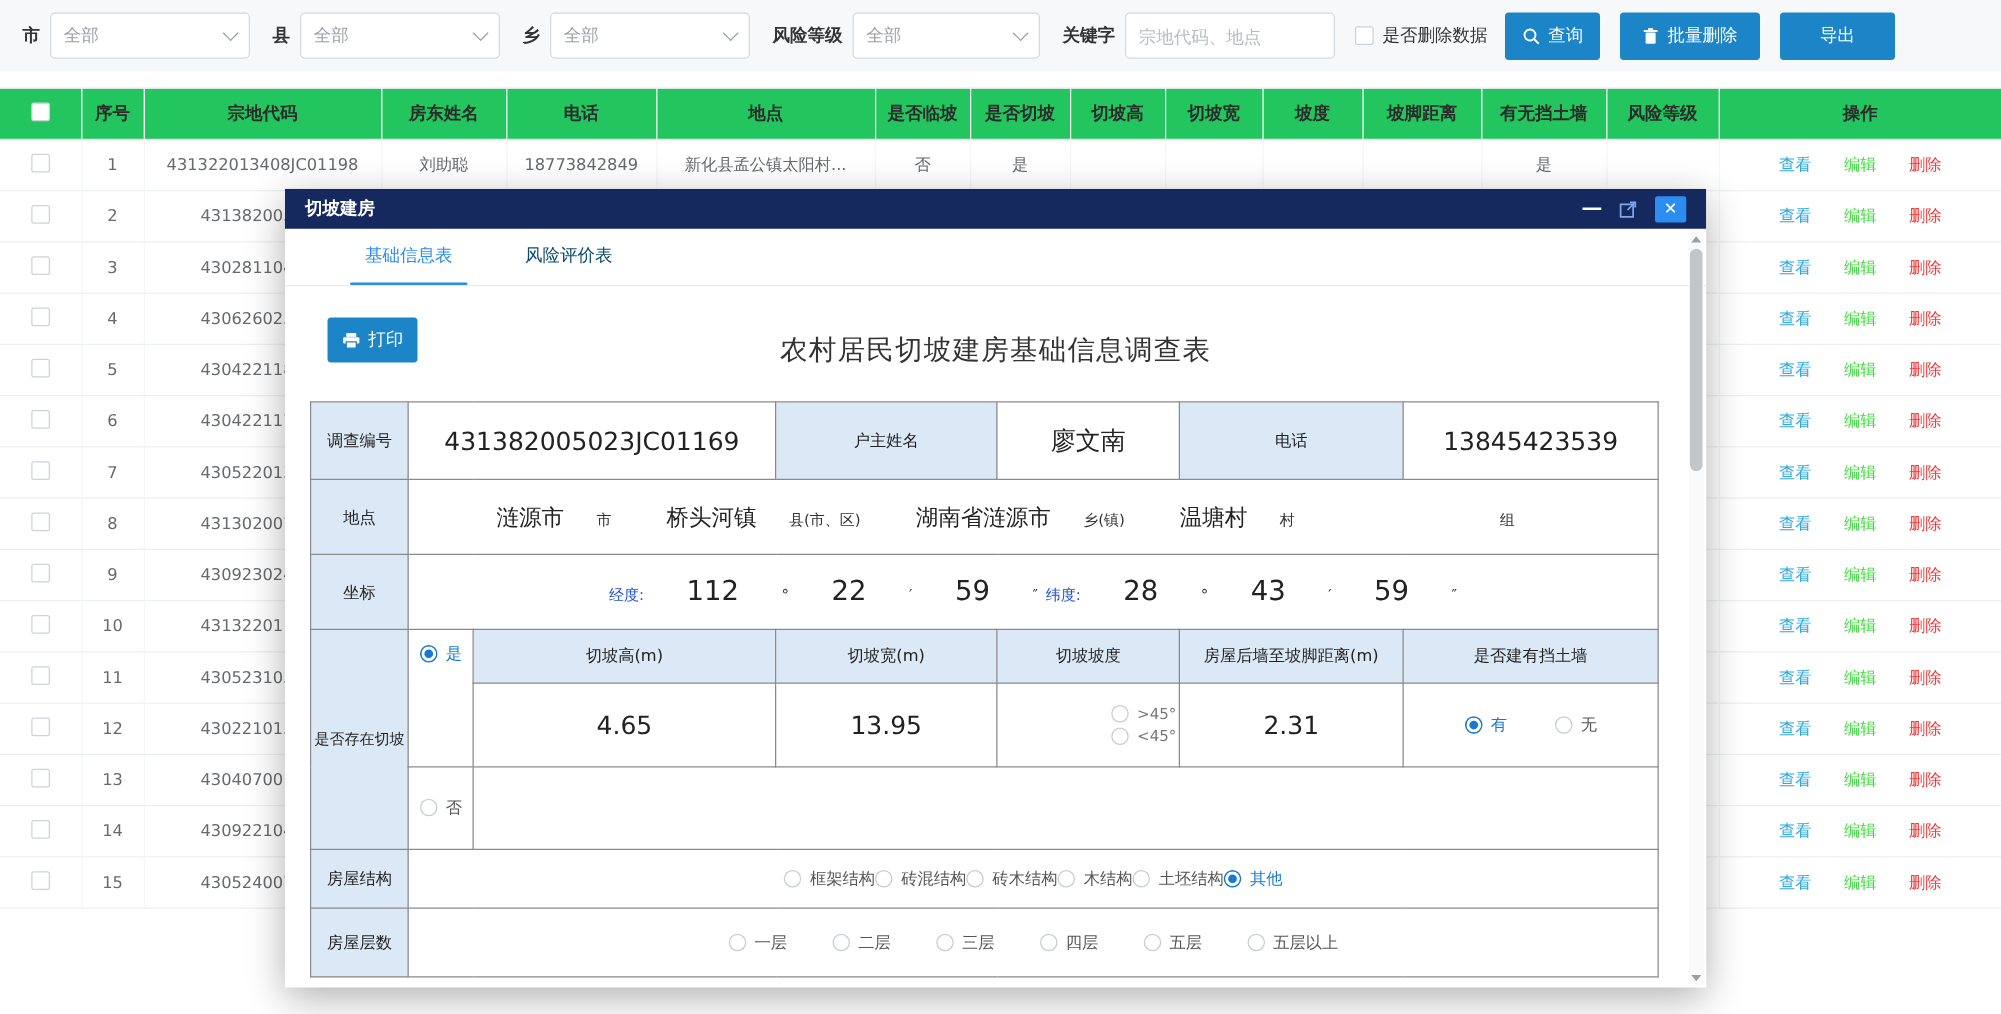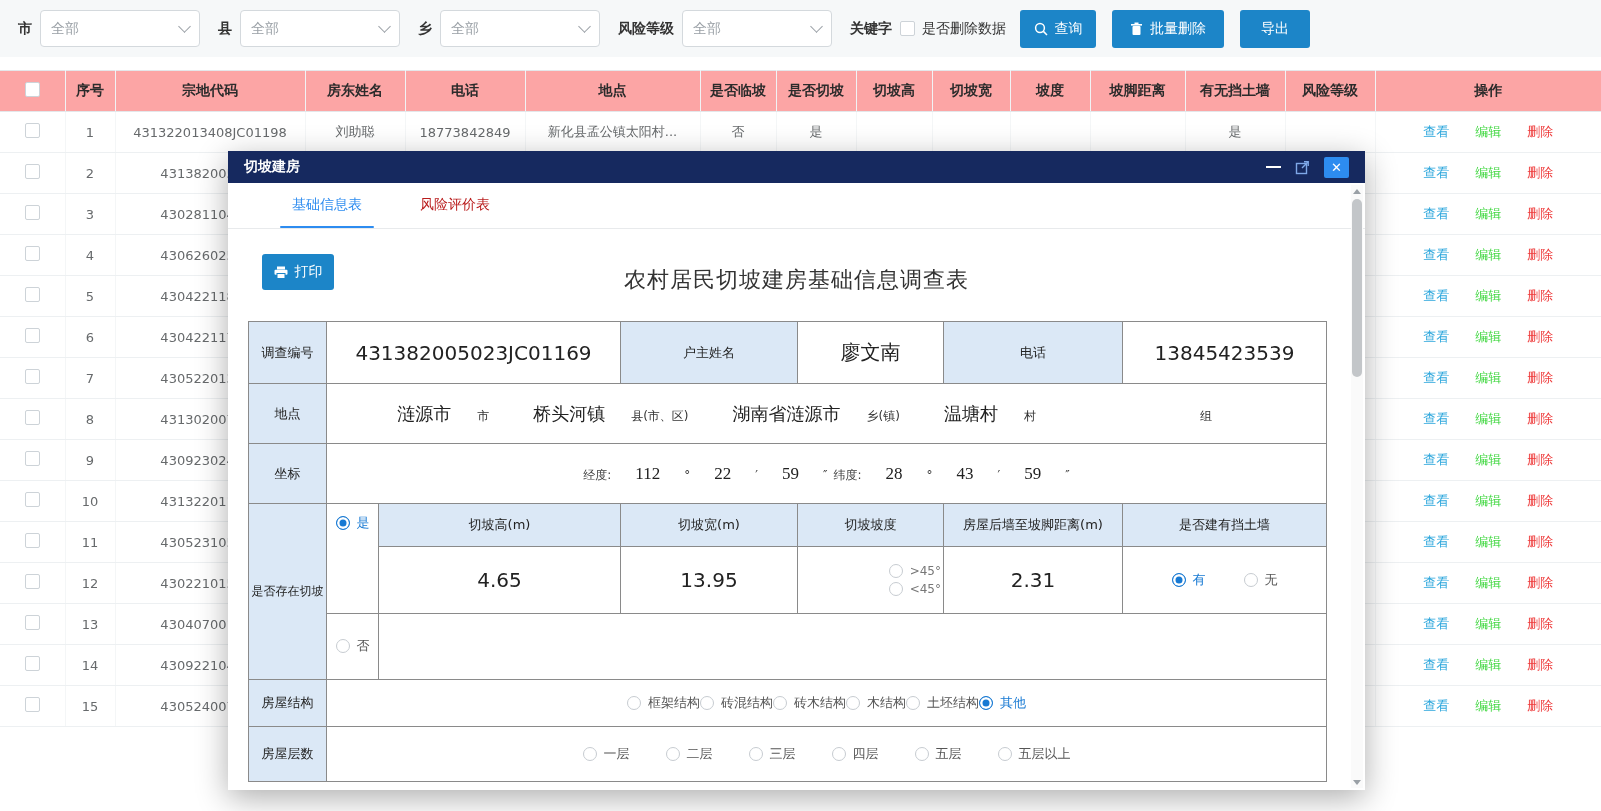--- a/index.html
+++ b/index.html
@@ -20,26 +20,26 @@
     font-size:14px; color:#333; margin-right:16px; outline:none; }
   .kw-input::placeholder { color:#b6bcc2; }
   .cb { width:15px; height:15px; border:1px solid #cdd3d8; border-radius:2px; background:#fff;
     display:inline-block; cursor:pointer; flex:none; }
   .del-check { display:flex; align-items:center; gap:7px; margin-right:14px; white-space:nowrap; }
   .btn { height:38px; border:none; border-radius:3px; background:#1c85c8; color:#fff; font-size:14px;
     display:inline-flex; align-items:center; justify-content:center; gap:7px; cursor:pointer;
     font-family:inherit; }
   .btn-query { width:76px; margin-right:16px; }
   .btn-batch { width:112px; margin-right:16px; }
-  .btn-export{ width:70px; }
+  .btn-export{ width:92px; }
   .btn svg { display:block; }
 
   
   table.main { width:1601px; border-collapse:collapse; table-layout:fixed; margin-top:13px; }
-  table.main th { height:41px; font-size:14px; color:#2b2b2b; font-weight:bold; background:#fca5a5;
+  table.main th { height:41px; font-size:14px; color:#2b2b2b; font-weight:bold; background:#22c55e;
     border-top:1px solid #e4e7ea; border-bottom:1px solid #e4e7ea; border-right:1px solid #f1f3f5;
     text-align:center; }
   table.main td { height:41px; font-size:13px; color:#676a6c; text-align:center;
     border-bottom:1px solid #edf0f2; border-right:1px solid #f4f6f7;
     white-space:nowrap; overflow:hidden; text-overflow:ellipsis; padding:0 4px; }
   table.main th:last-child, table.main td:last-child { border-right:none; }
   .op { cursor:pointer; margin:0 13px; }
   .op.view { color:#2fa8dd; }
   .op.edit { color:#44d844; }
   .op.del  { color:#ee3a3a; }
@@ -50,21 +50,21 @@
   .modal-header { height:32px; background:#16295f; color:#fff; display:flex; align-items:center;
     padding:0 16px; font-size:14px; font-weight:bold; }
   .win-controls { margin-left:auto; display:flex; align-items:center; gap:14px; }
   .win-min { width:15px; height:2px; background:#fff; cursor:pointer; }
   .win-max { cursor:pointer; display:flex; }
   .win-close { width:25px; height:21px; background:#2d8cf0; border-radius:2px; color:#fff;
     font-size:13px; font-weight:bold; display:flex; align-items:center; justify-content:center;
     cursor:pointer; }
   .modal-tabs { height:46px; border-bottom:1px solid #e8eaec; display:flex; align-items:flex-end;
     padding-left:64px; gap:58px; }
-  .tab { font-size:14px; color:#b91c1c; padding-bottom:14px; position:relative; cursor:pointer; }
+  .tab { font-size:14px; color:#0c4a6e; padding-bottom:14px; position:relative; cursor:pointer; }
   .tab.active { color:#2d8cf0; }
   .tab.active::after { content:""; position:absolute; left:-12px; right:-12px; bottom:0; height:2px;
     background:#2d8cf0; border-radius:1px; }
   .modal-body { position:relative; height:561px; }
   .print-btn { position:absolute; left:20px; top:25px; width:72px; height:36px;margin-left:14px; }
   .form-title { text-align:center; font-size:22px; color:#333; padding-top:36px; letter-spacing:1px; }
 
   
   .scrollbar { position:absolute; right:2px; top:34px; bottom:2px; width:12px; background:#fafafa; }
   .sb-up, .sb-down { position:absolute; left:0; width:12px; height:12px; display:flex;
@@ -80,22 +80,22 @@
   
   table.form { border-collapse:collapse; table-layout:fixed; width:1078px; margin:26px 0 0 20px; }
   table.form td { border:1px solid #8a8a8a; text-align:center; vertical-align:middle; color:#222;
     padding:2px; }
   td.lbl { background:#dbe8f6; font-size:13px; color:#333; }
   td.big { font-size:20px; }
   .loc-row { display:flex; align-items:baseline; justify-content:center; }
   .loc-val { font-size:18px; }
   .loc-suf { font-size:12px; color:#333; margin:0 44px 0 26px; }
   .coord-row { display:flex; align-items:baseline; justify-content:center; gap:6px; }
-  .coord-lab { font-size:12px; color:#404040; }
-  .coord-num { font-size:17px; margin:0 18px;font-family:Liberation Serif, serif; }
+  .coord-lab { font-size:12px; color:#1d4ed8; }
+  .coord-num { font-size:22px; margin:0 28px; }
   .coord-sym { font-size:12px; color:#333; }
 
   .radio { width:14px; height:14px; border:1px solid #c7ccd1; border-radius:50%; background:#fff;
     display:inline-block; flex:none; cursor:pointer; }
   .radio.checked { border-color:#1779d3; background:#1779d3; box-shadow:inset 0 0 0 2.5px #fff; }
   .ropt { display:inline-flex; align-items:center; gap:7px; font-size:13px; color:#555; }
   .ropt.sel { color:#1779d3; }
   .opt-row { display:flex; align-items:center; justify-content:center; }
   .angle-col { display:flex; flex-direction:column; align-items:flex-end; gap:4px; padding-left:38px; }
   .angle-col .ropt { font-size:12px; color:#777; }
@@ -119,20 +119,21 @@
   <div class="select">
     <span>全部</span>
     <span class="chev"></span>
   </div>
   <span class="f-label">风险等级</span>
   <div class="select small">
     <span>全部</span>
     <span class="chev"></span>
   </div>
   <span class="f-label">关键字</span>
+  <input class="kw-input" placeholder="宗地代码、地点" style="">
   <div class="del-check">
     <span class="cb"></span>
     <span>是否删除数据</span>
   </div>
   <button class="btn btn-query">
     <svg width="14" height="14" viewBox="0 0 14 14">
       <circle cx="6" cy="6" r="4.4" fill="none" stroke="#fff" stroke-width="1.5"></circle>
       <line x1="9.4" y1="9.4" x2="13" y2="13" stroke="#fff" stroke-width="1.5"></line>
     </svg>
     <span>查询</span>

